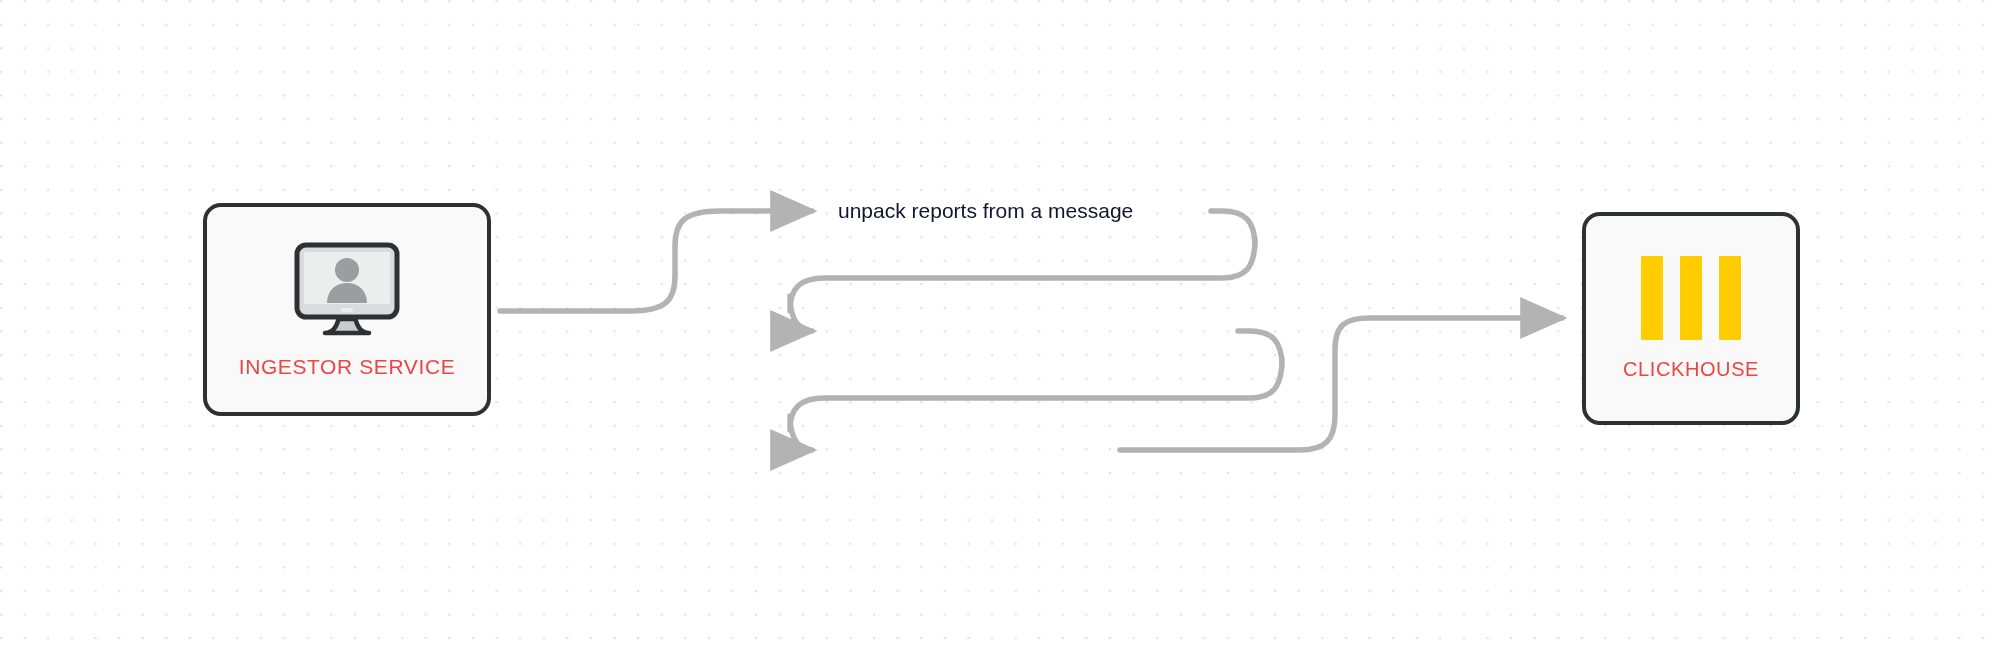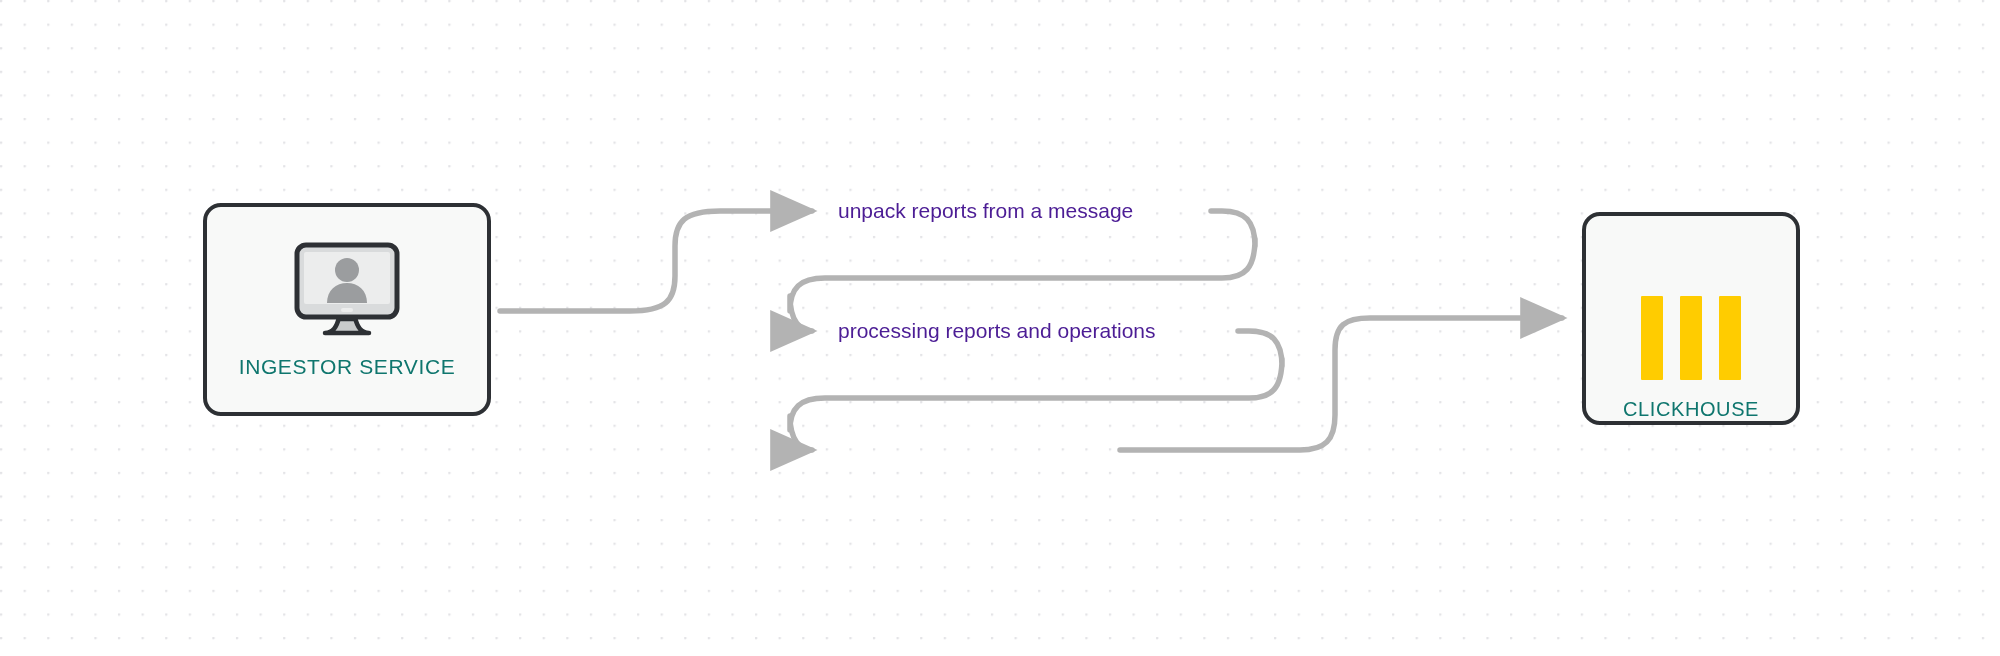--- a/index.html
+++ b/index.html
@@ -38,42 +38,41 @@
     box-sizing: border-box;
     background: #f8f9f8;
     border: 4px solid #2d3034;
     border-radius: 18px;
     display: flex;
     flex-direction: column;
     align-items: center;
     justify-content: center;
   }
   .node-label {
-    color: #0f766e;
+    color: #ef4444;
     letter-spacing: 0.6px;
     white-space: nowrap;
   }
 
   #node-ingestor {
     left: 203px;
     top: 203px;
     width: 288px;
     height: 213px;
   }
   #node-ingestor .node-label {
     font-size: 21px;
     margin-top: 14px;
   }
 
   #node-clickhouse {
     left: 1582px;
     top: 212px;
     width: 218px;
     height: 213px;
-    justify-content: flex-end;
   }
   #node-clickhouse .node-label {
     font-size: 20px;
     margin-top: 18px;
   }
 
   
   .monitor-icon {
     width: 112px;
     height: 100px;
@@ -92,21 +91,21 @@
     border-radius: 1px;
   }
   .ch-bar.b1 { height: 84px; }
   .ch-bar.b2 { height: 84px; }
   .ch-bar.b3 { height: 84px; }
 
   
   .edge-label {
     position: absolute;
     font-size: 21px;
-    color: #4c1d95;
+    color: #0f172a;
     white-space: nowrap;
     background: #ffffff;
     padding: 0 7px;
     line-height: 1.2;
     transform: translateY(-50%);
   }
   #edge-label-1 { left: 831px; top: 211px; }
   #edge-label-2 { left: 831px; top: 331px; }
   #edge-label-3 { left: 831px; top: 450px; }
 </style>
@@ -154,21 +153,20 @@
                L 1300,450
                C 1325,450 1335,440 1335,415
                L 1335,350
                C 1335,325 1345,318 1370,318
                L 1562,318" marker-end="url(#arrowhead)"></path>
     </g>
   </svg>
 
   <div class="edge-label" id="edge-label-1">unpack reports from a message</div>
 
-  <div class="edge-label" id="edge-label-2">processing reports and operations</div>
 
 
   <div class="node" id="node-ingestor" style="border-color: rgb(45, 48, 52); background: rgb(248, 249, 248);">
     <svg class="monitor-icon" viewBox="0 0 112 100" xmlns="http://www.w3.org/2000/svg">
 
       <path d="M34,92 C 41,92 46,86 48,76 L 64,76 C 66,86 71,92 78,92 Z" fill="#c9cbcc" stroke="#2d3034" stroke-width="4.5" stroke-linejoin="round"></path>
 
       <rect x="48" y="64" width="16" height="14" fill="#c9cbcc" stroke="#2d3034" stroke-width="4.5" stroke-linejoin="round"></rect>
 
       <rect x="6" y="4" width="100" height="72" rx="9" ry="9" fill="#d9dbdc" stroke="#2d3034" stroke-width="5" stroke-linejoin="round"></rect>

